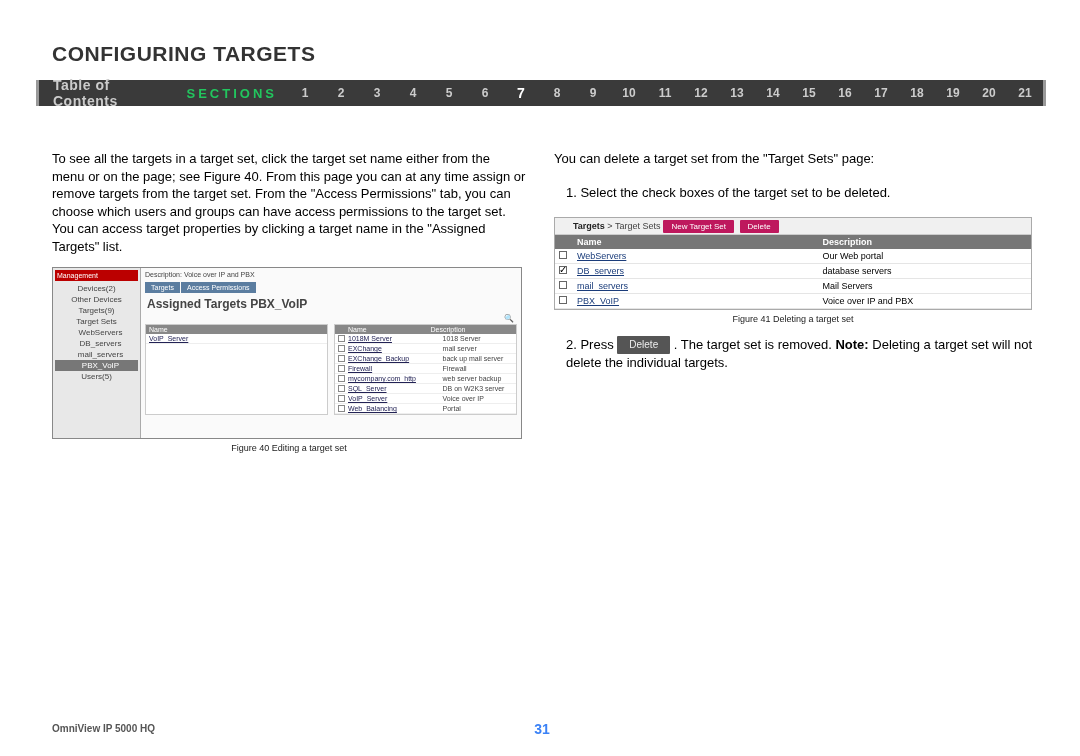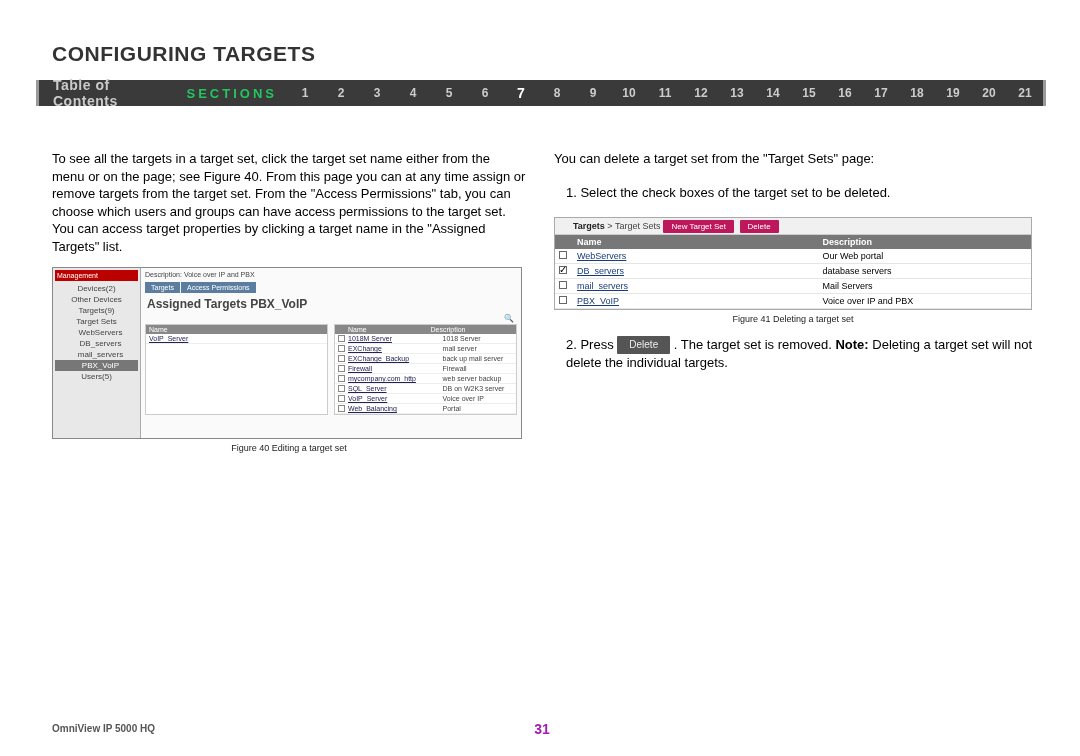--- a/index.html
+++ b/index.html
@@ -232,21 +232,21 @@
       align-items: center;
       font-size: 10px;
       color: #555;
     }
     .page-num {
       position: absolute;
       left: 50%;
       transform: translateX(-50%);
       font-size: 14px;
       font-weight: bold;
-      color: #a21caf;
+      color: #3b82f6;
     }
   </style>
 </head>
 <body>
 
 <div class="page-title">CONFIGURING TARGETS</div>
 
 <div class="nav-bar">
   <span class="toc-link">Table of Contents</span>
   <span class="sections-label">SECTIONS</span>

